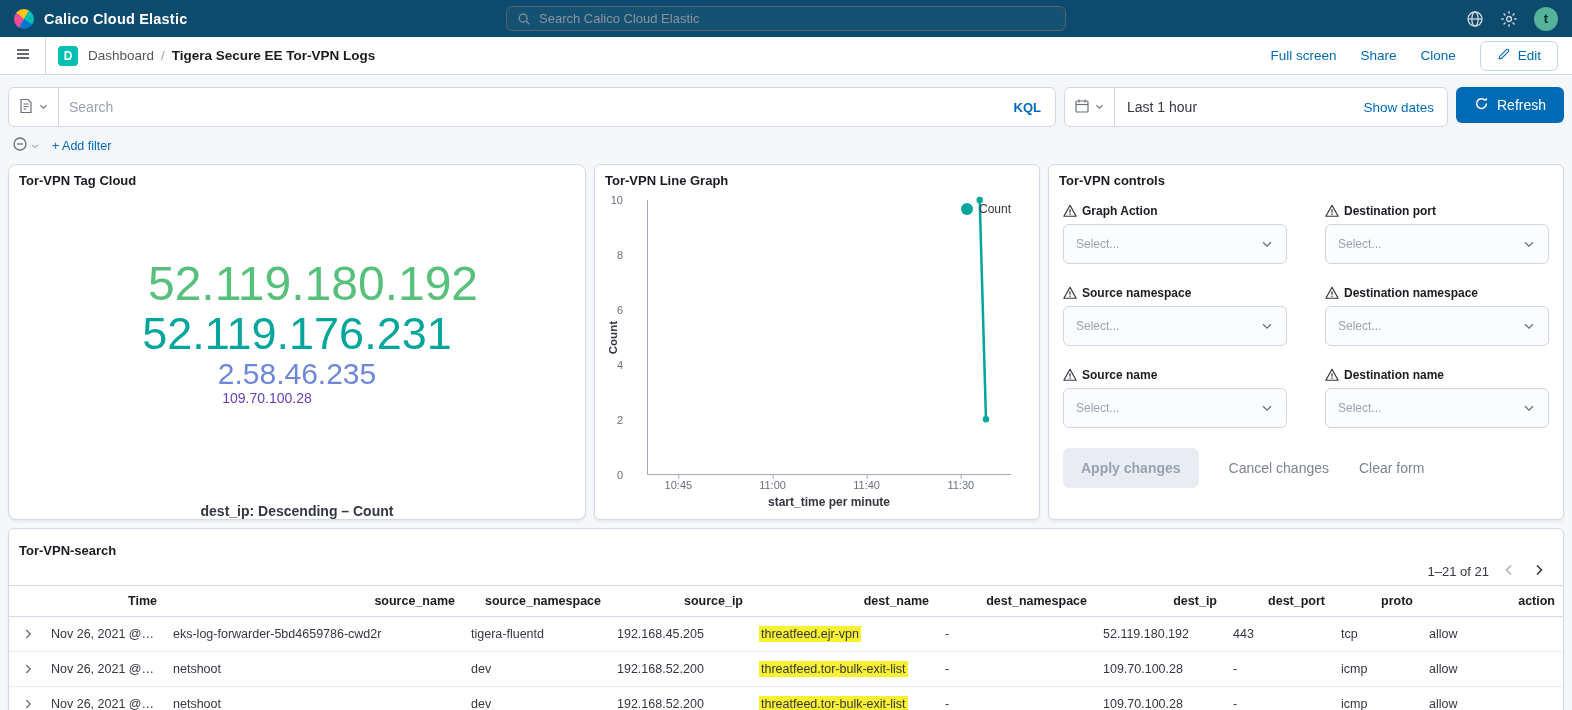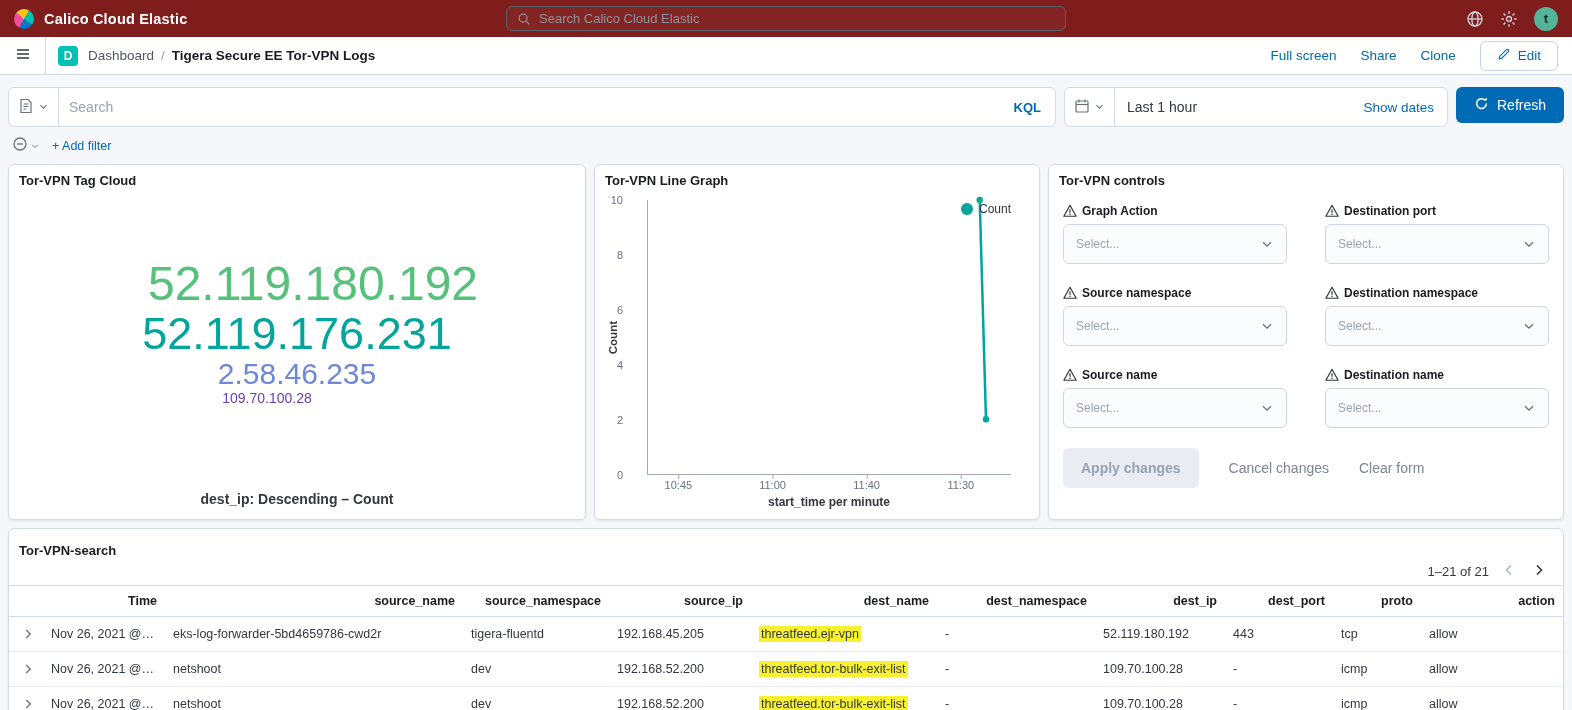--- a/index.html
+++ b/index.html
@@ -9,21 +9,21 @@
     background: #f5f7fa;
     color: #343741;
     font-size: 14px;
     --accent: #006bb4;
     --highlight: #f7f131;
   }
   button { font-family: inherit; cursor: pointer; background: none; border: none; }
   a { cursor: pointer; text-decoration: none; }
 
   
-  .topbar { height: 37px; background: #7f1d1d; display: flex; align-items: center; padding: 0 14px; position: relative; }
+  .topbar { height: 37px; background: #0c4a6e; display: flex; align-items: center; padding: 0 14px; position: relative; }
   .topbar-left { display: flex; align-items: center; gap: 10px; }
   .elastic-logo { width: 20px; height: 20px; border-radius: 50%; display: inline-block;
     background: conic-gradient(from -50deg, #fec514 0 22%, #00bfb3 22% 48%, #0077cc 48% 72%, #f04e98 72% 100%); }
   .app-title { color: #fff; font-size: 14.5px; font-weight: 600; letter-spacing: .2px; }
   .topbar-search { position: absolute; left: 50%; transform: translateX(-50%); width: 560px; height: 25px;
     border: 1px solid #5a6169; border-radius: 6px; display: flex; align-items: center; gap: 8px; padding: 0 10px;
     background: rgba(255,255,255,0.04); }
   .topbar-search .ph { color: #8d939b; font-size: 13px; }
   .topbar-right { margin-left: auto; display: flex; align-items: center; gap: 16px; }
   .icon-btn { display: flex; align-items: center; }
@@ -62,27 +62,27 @@
 
   .filter-row { display: flex; align-items: center; gap: 12px; padding: 9px 4px 1px; }
   .filter-icon-group { display: flex; align-items: center; gap: 2px; }
   .add-filter { color: var(--accent); font-size: 12.5px; }
 
   
   .panels { display: flex; gap: 8px; margin-top: 8px; }
   .panel { background: #fff; border: 1px solid #d3dae6; border-radius: 6px; box-shadow: 0 2px 2px rgba(152,162,179,.15); }
   .panel-title { font-size: 13px; font-weight: 700; color: #1a1c21; padding: 8px 10px 0; }
 
-  .tagcloud-panel { width: 578px; height: 356px; position: relative; flex: none; }
+  .tagcloud-panel { width: 578px; height: 356px; position: relative; flex: none; border-radius: 8px; }
   .tags { position: absolute; inset: 40px 0 60px; display: flex; flex-direction: column; align-items: center;
     justify-content: center; line-height: 1.08; }
   .tag-item { white-space: nowrap; }
   .tag-item:nth-child(1) { transform: translateX(16px); }
   .tag-item:nth-child(4) { transform: translateX(-30px); }
-  .tag-caption { position: absolute; bottom: 12px; width: 100%; text-align: center; font-weight: 700;
+  .tag-caption { position: absolute; bottom: 0; width: 100%; text-align: center; font-weight: 700;
     font-size: 14px; color: #343741; }
 
   .line-panel { width: 446px; height: 356px; flex: none; display: flex; flex-direction: column; padding-bottom: 10px; }
   .chart-wrap { flex: 1; position: relative; padding: 12px 28px 0 10px; display: flex; flex-direction: column; }
   .chart-grid { display: flex; flex: 1; }
   .ylabel { width: 16px; display: flex; align-items: center; justify-content: center; }
   .ylabel span { writing-mode: vertical-rl; transform: rotate(180deg); font-size: 11.5px; font-weight: 700; color: #343741; }
   .yticks { width: 26px; position: relative; }
   .ytick { position: absolute; right: 24px; transform: translateY(50%); font-size: 11px; color: #69707d; }
   .plot { flex: 1; position: relative; border-left: 1px solid #a2abba; border-bottom: 1px solid #a2abba; }

